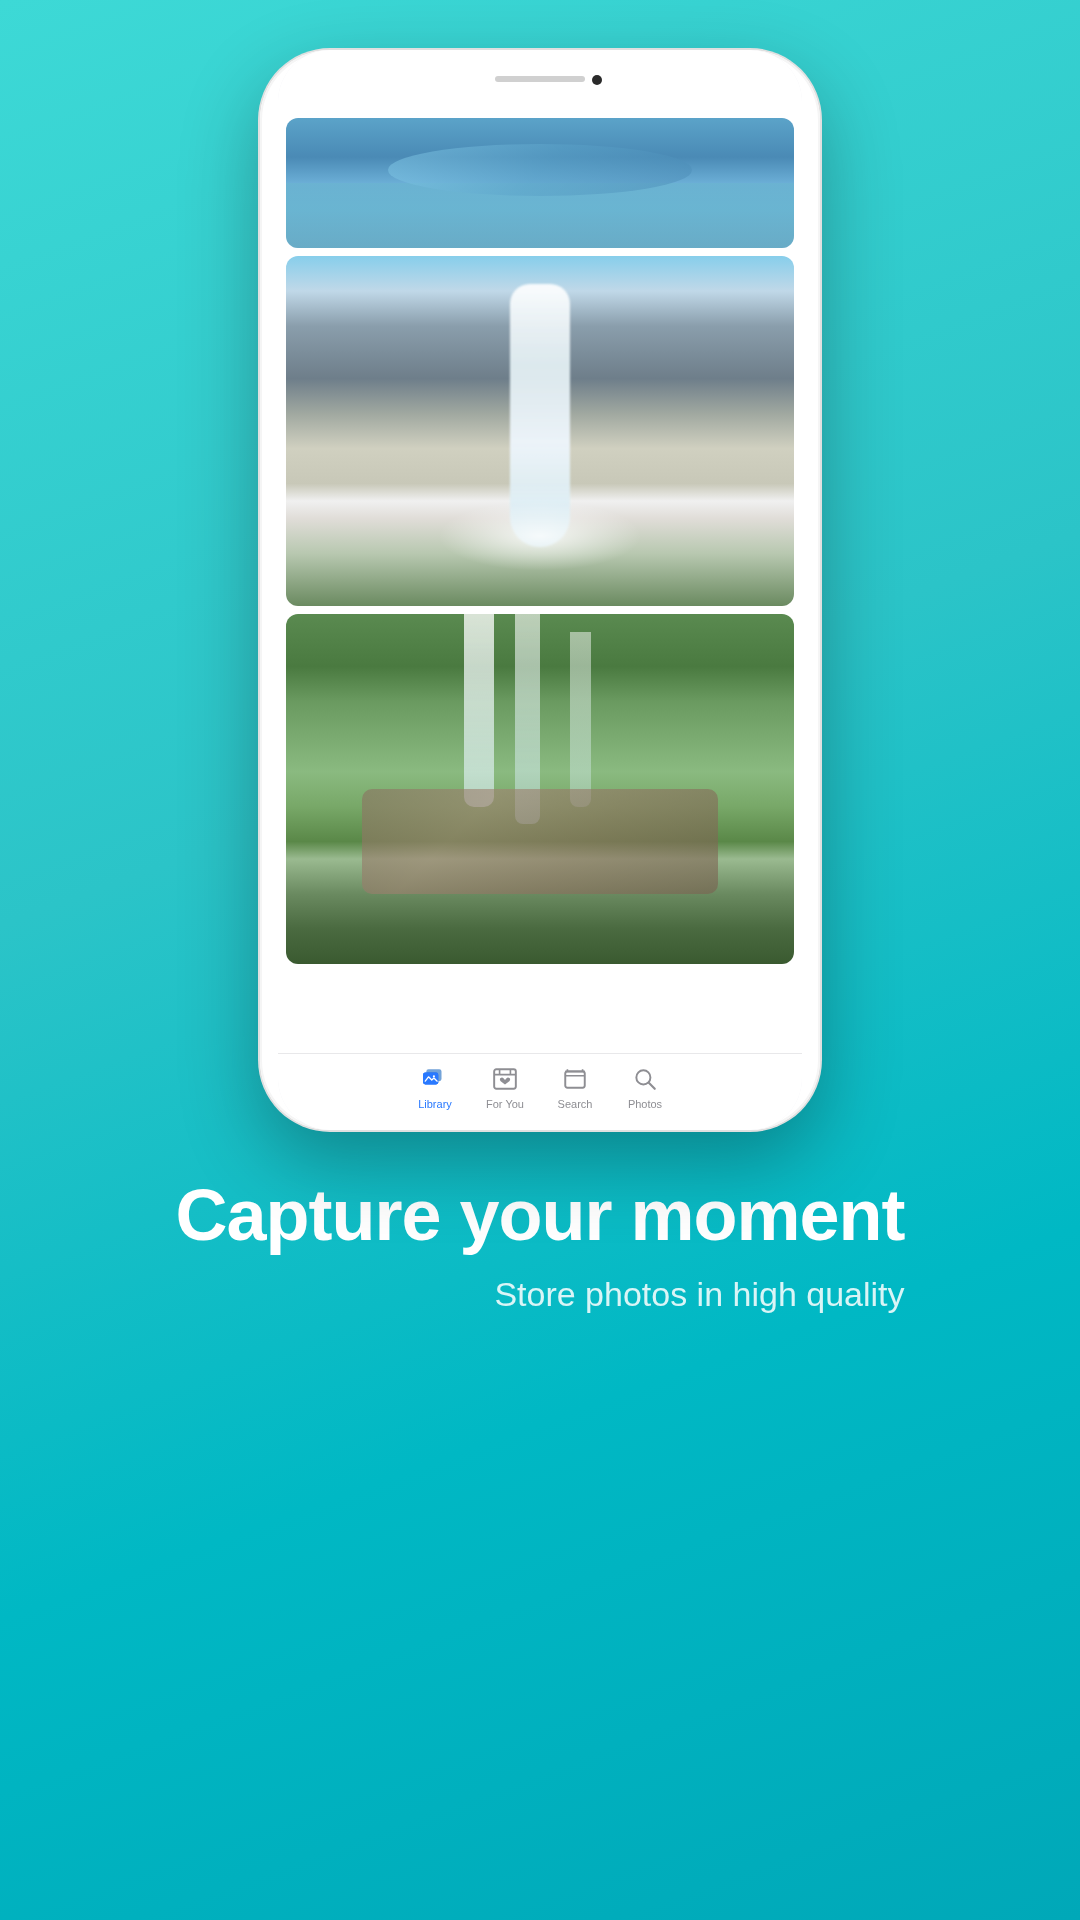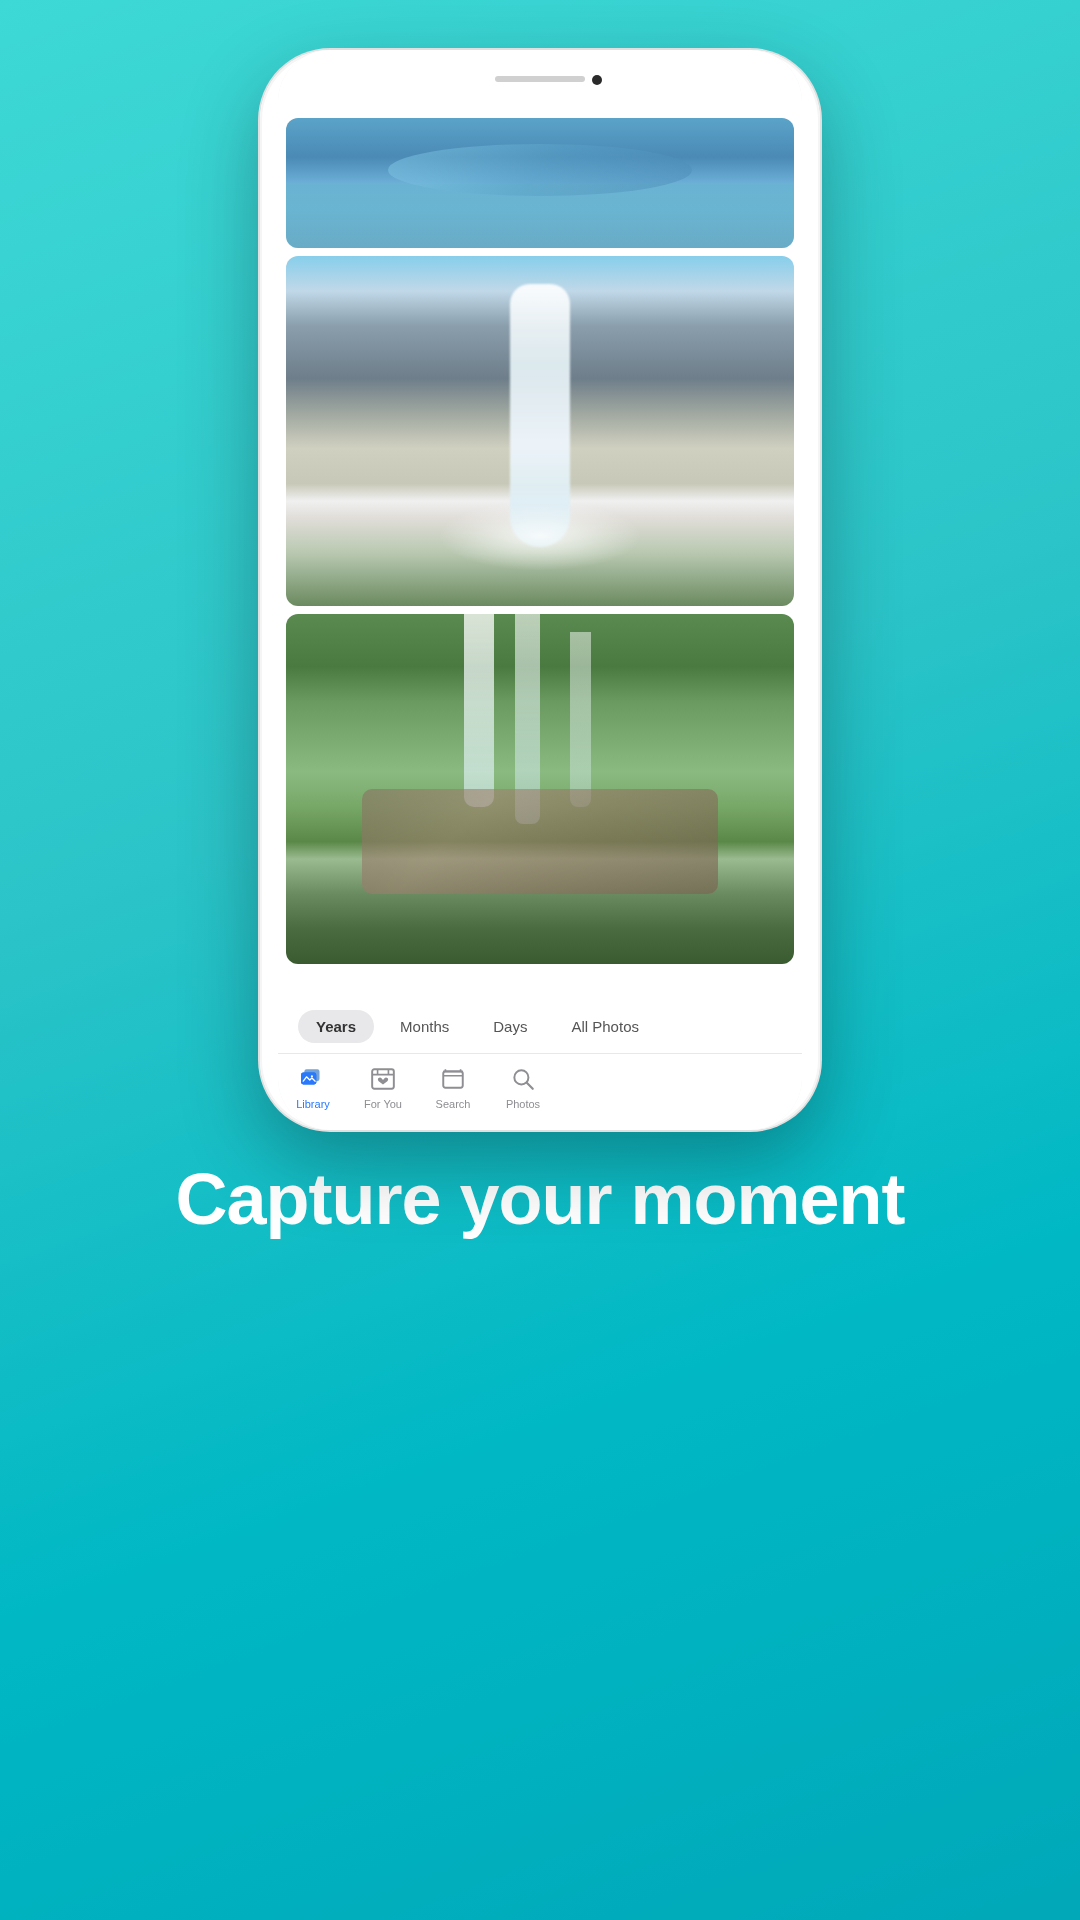--- a/index.html
+++ b/index.html
@@ -301,21 +301,21 @@
       font-weight: 600;
     }
 
     
     .bottom-nav {
       background: white;
       border-top: 1px solid #e8e8ea;
       display: flex;
       flex-direction: row;
       align-items: center;
-      justify-content: flex-start;
+      justify-content: center;
       padding: 10px 0 20px;
       flex-shrink: 0;
     }
 
     .nav-item {
       display: flex;
       flex-direction: column;
       align-items: center;
       gap: 4px;
       cursor: pointer;
@@ -339,21 +339,21 @@
       color: #2979ff;
     }
 
     .nav-icon svg {
       width: 26px;
       height: 26px;
     }
 
     
     .bottom-text {
-      margin-top: 30px;
+      margin-top: 46px;
       text-align: right;
       padding: 0 60px;
     }
 
     .headline {
       font-size: 72px;
       font-weight: 700;
       color: white;
       line-height: 1.1;
       letter-spacing: -1px;
@@ -395,26 +395,20 @@
       <div class="photo-item">
         <div class="photo-mossy-waterfall">
           <div class="mossy-stream"></div>
           <div class="mossy-stream2"></div>
           <div class="mossy-stream3"></div>
           <div class="mossy-rocks"></div>
         </div>
       </div>
     </div>
 
-    <div class="filter-tabs">
-      <div class="filter-tab active">Years</div>
-      <div class="filter-tab">Months</div>
-      <div class="filter-tab">Days</div>
-      <div class="filter-tab">All Photos</div>
-    </div>
 
     <div class="bottom-nav">
 
       <div class="nav-item">
         <div class="nav-icon">
           <svg viewBox="0 0 24 24" fill="none">
 
             <rect x="1" y="6" width="14" height="11" rx="2" fill="#2979ff"></rect>
             <rect x="4" y="3" width="14" height="11" rx="2" fill="#1565c0" opacity="0.6"></rect>
             <rect x="1" y="6" width="14" height="11" rx="2" fill="#2979ff"></rect>
@@ -461,13 +455,14 @@
         </div>
         <span class="nav-label">Photos</span>
       </div>
 
     </div>
   </div>
 </div>
 
 <div class="bottom-text">
   <div class="headline">Capture your moment</div>
+  <div class="subheadline">Store photos in high quality</div>
 </div>
 
 </body></html>

